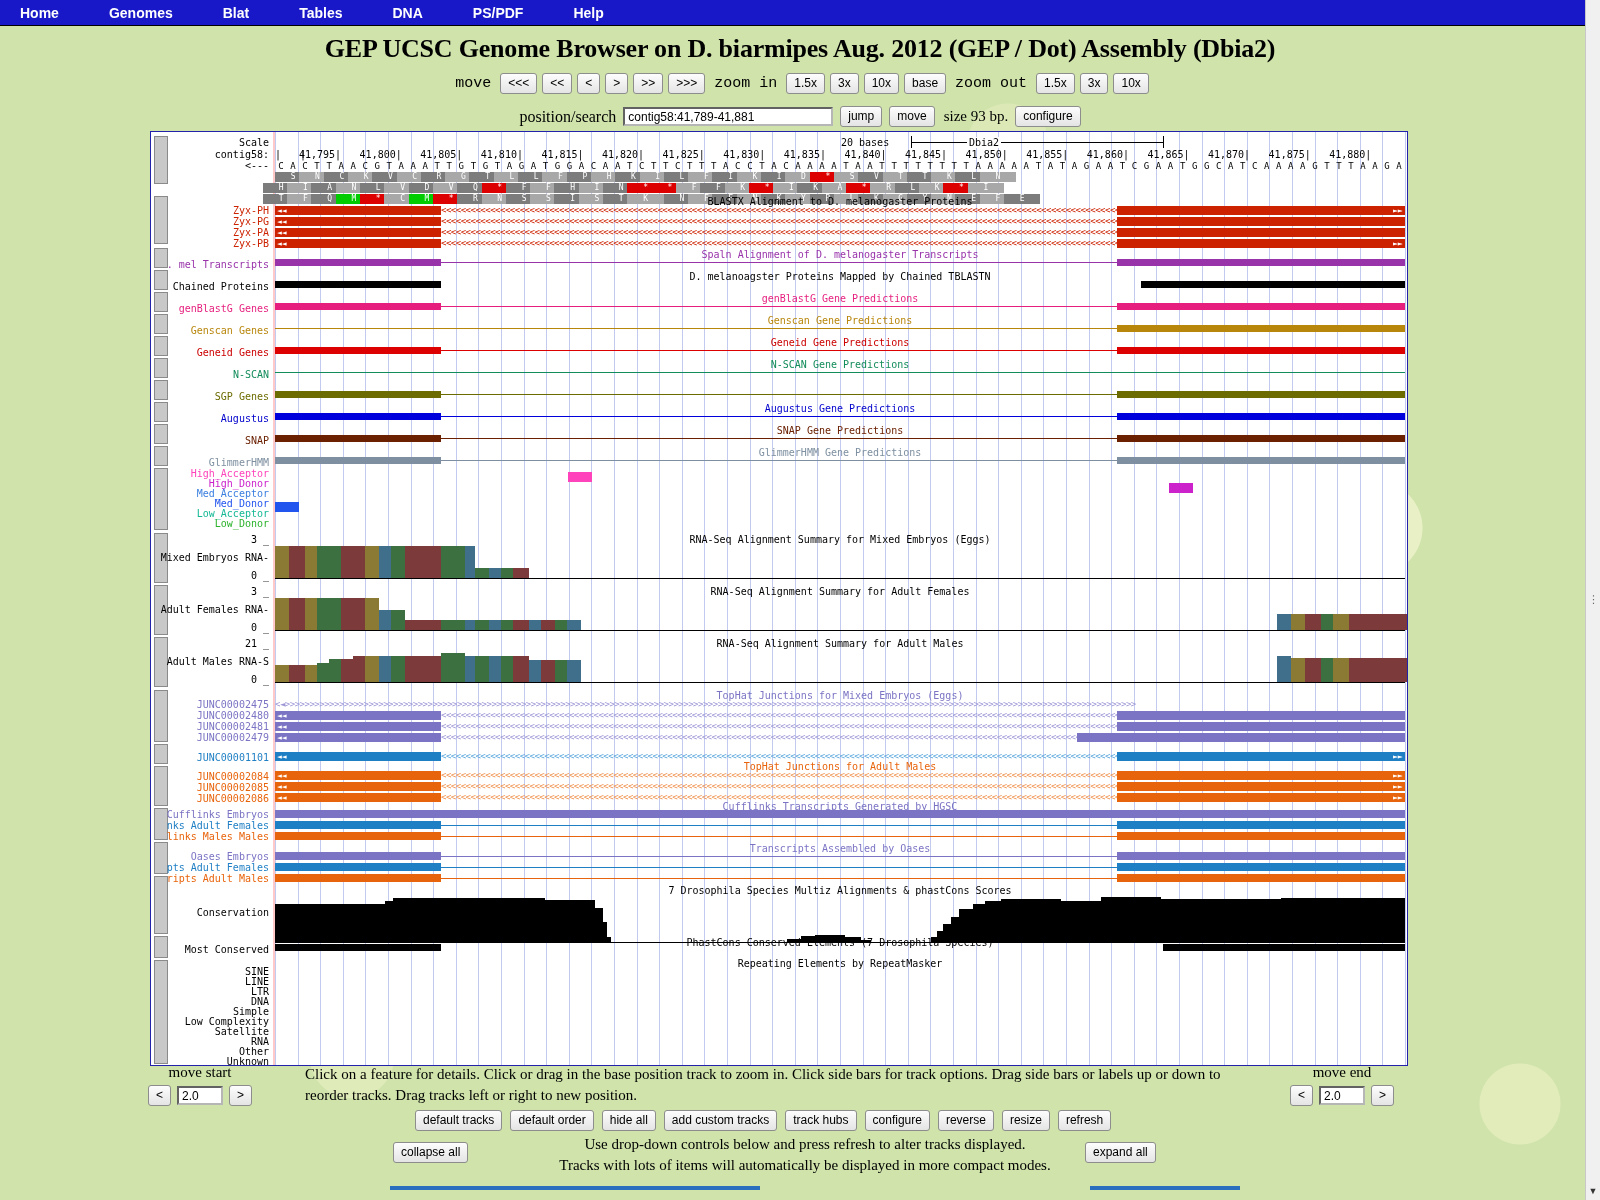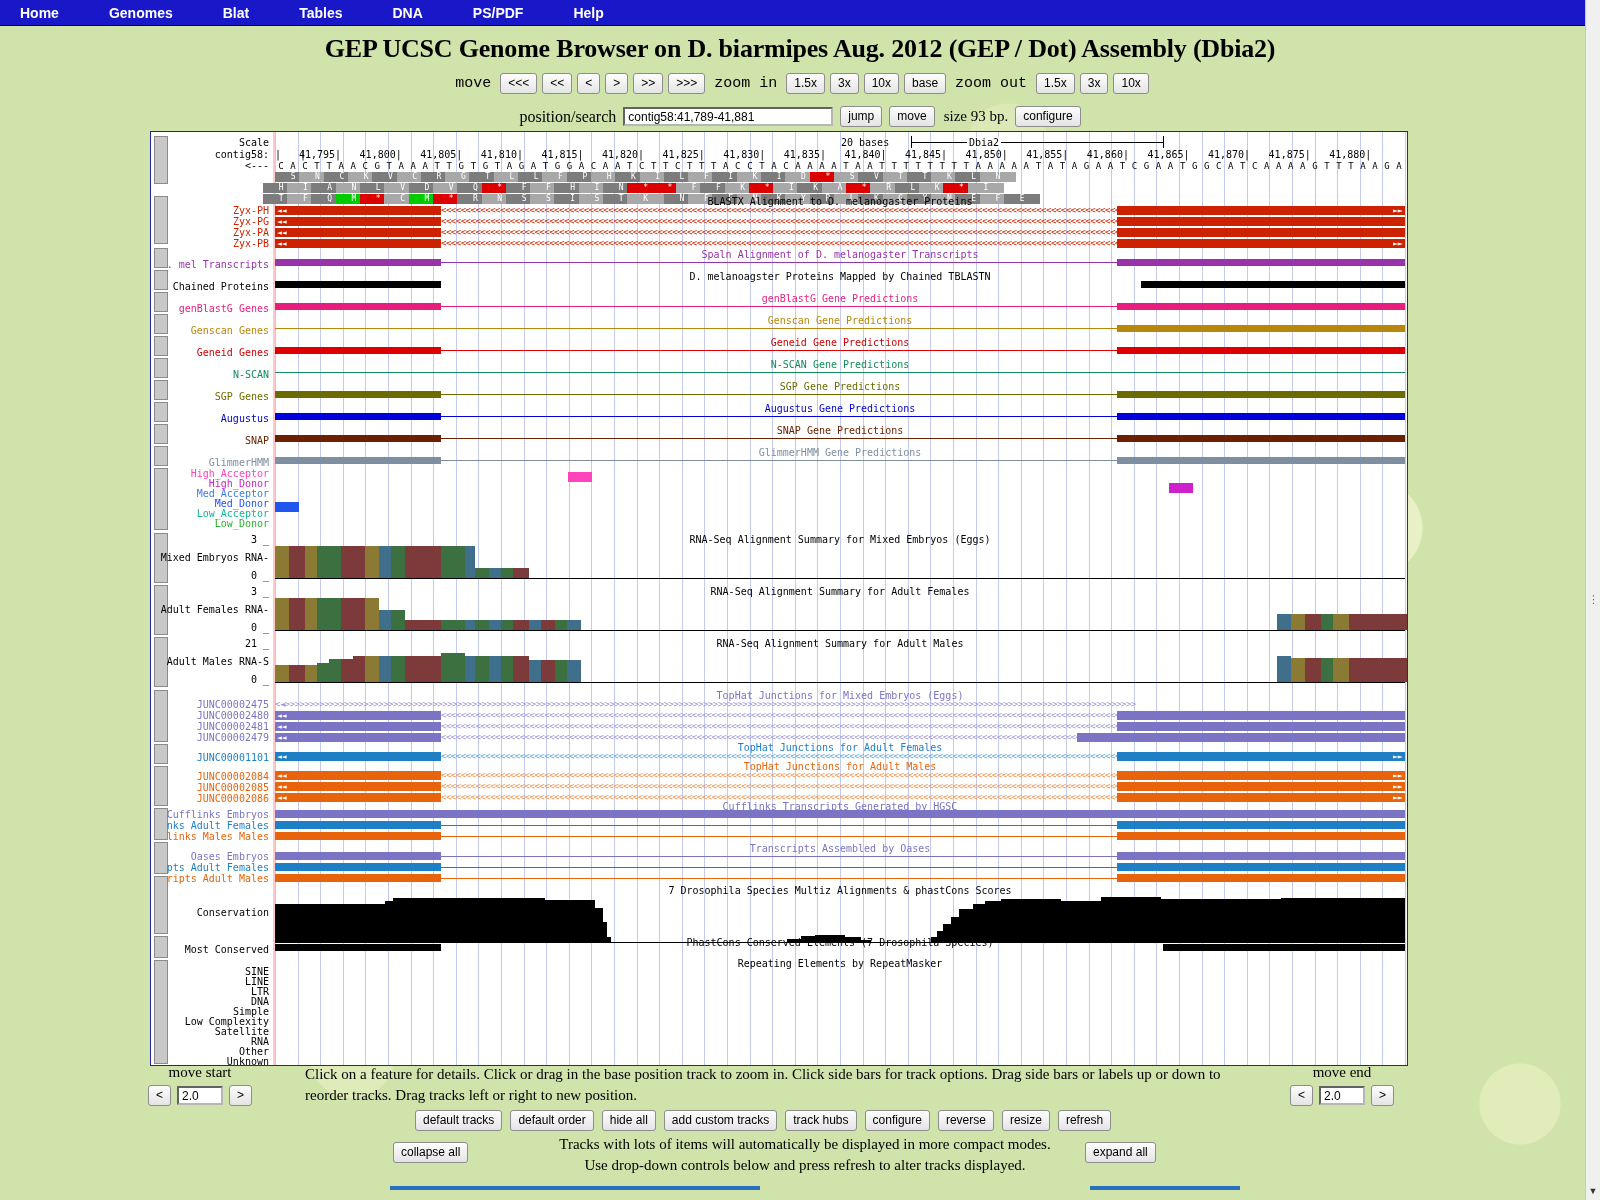--- a/index.html
+++ b/index.html
@@ -484,21 +484,20 @@
   <div class="ctitle" style="top:205px;color:#cc0000">Geneid Gene Predictions</div>
   <div class="tlabel" style="top:216px;color:#cc0000">Geneid Genes</div>
   <div class="bar" style="left:124px;top:215px;width:166px;height:7px;background:#dd0000"></div>
   <div class="thinline" style="left:290px;top:218px;width:676px;background:#dd0000"></div>
   <div class="bar" style="left:966px;top:215px;width:288px;height:7px;background:#dd0000"></div>
 
   <div class="ctitle" style="top:227px;color:#128c5a">N-SCAN Gene Predictions</div>
   <div class="tlabel" style="top:238px;color:#128c5a">N-SCAN</div>
   <div class="thinline" style="left:124px;top:240px;width:1130px;background:#128c5a"></div>
 
-  <div class="ctitle" style="top:249px;color:#6b6b00">SGP Gene Predictions</div>
   <div class="tlabel" style="top:260px;color:#6b6b00">SGP Genes</div>
   <div class="bar" style="left:124px;top:259px;width:166px;height:7px;background:#6b6b00"></div>
   <div class="thinline" style="left:290px;top:262px;width:676px;background:#6b6b00"></div>
   <div class="bar" style="left:966px;top:259px;width:288px;height:7px;background:#6b6b00"></div>
 
   <div class="ctitle" style="top:271px;color:#0000cc">Augustus Gene Predictions</div>
   <div class="tlabel" style="top:282px;color:#0000cc">Augustus</div>
   <div class="bar" style="left:124px;top:281px;width:166px;height:7px;background:#0000dd"></div>
   <div class="thinline" style="left:290px;top:284px;width:676px;background:#0000dd"></div>
   <div class="bar" style="left:966px;top:281px;width:288px;height:7px;background:#0000dd"></div>
@@ -629,21 +628,20 @@
   <div class="endcap" style="left:126px;top:579px">◄◄</div>
   <div class="bar" style="left:124px;top:590px;width:166px;height:9px;background:#7b74c4"></div>
   <div class="arrowline" style="left:290px;top:590px;width:676px;color:#9d97d6">&lt;&lt;&lt;&lt;&lt;&lt;&lt;&lt;&lt;&lt;&lt;&lt;&lt;&lt;&lt;&lt;&lt;&lt;&lt;&lt;&lt;&lt;&lt;&lt;&lt;&lt;&lt;&lt;&lt;&lt;&lt;&lt;&lt;&lt;&lt;&lt;&lt;&lt;&lt;&lt;&lt;&lt;&lt;&lt;&lt;&lt;&lt;&lt;&lt;&lt;&lt;&lt;&lt;&lt;&lt;&lt;&lt;&lt;&lt;&lt;&lt;&lt;&lt;&lt;&lt;&lt;&lt;&lt;&lt;&lt;&lt;&lt;&lt;&lt;&lt;&lt;&lt;&lt;&lt;&lt;&lt;&lt;&lt;&lt;&lt;&lt;&lt;&lt;&lt;&lt;&lt;&lt;&lt;&lt;&lt;&lt;&lt;&lt;&lt;&lt;&lt;&lt;&lt;&lt;&lt;&lt;&lt;&lt;&lt;&lt;&lt;&lt;&lt;&lt;&lt;&lt;&lt;&lt;&lt;&lt;&lt;&lt;&lt;&lt;&lt;&lt;&lt;&lt;&lt;&lt;&lt;&lt;&lt;&lt;&lt;&lt;&lt;&lt;&lt;</div>
   <div class="bar" style="left:966px;top:590px;width:288px;height:9px;background:#7b74c4"></div>
   <div class="endcap" style="left:126px;top:590px">◄◄</div>
   <div class="bar" style="left:124px;top:601px;width:166px;height:9px;background:#7b74c4"></div>
   <div class="arrowline" style="left:290px;top:601px;width:636px;color:#9d97d6">&lt;&lt;&lt;&lt;&lt;&lt;&lt;&lt;&lt;&lt;&lt;&lt;&lt;&lt;&lt;&lt;&lt;&lt;&lt;&lt;&lt;&lt;&lt;&lt;&lt;&lt;&lt;&lt;&lt;&lt;&lt;&lt;&lt;&lt;&lt;&lt;&lt;&lt;&lt;&lt;&lt;&lt;&lt;&lt;&lt;&lt;&lt;&lt;&lt;&lt;&lt;&lt;&lt;&lt;&lt;&lt;&lt;&lt;&lt;&lt;&lt;&lt;&lt;&lt;&lt;&lt;&lt;&lt;&lt;&lt;&lt;&lt;&lt;&lt;&lt;&lt;&lt;&lt;&lt;&lt;&lt;&lt;&lt;&lt;&lt;&lt;&lt;&lt;&lt;&lt;&lt;&lt;&lt;&lt;&lt;&lt;&lt;&lt;&lt;&lt;&lt;&lt;&lt;&lt;&lt;&lt;&lt;&lt;&lt;&lt;&lt;&lt;&lt;&lt;&lt;&lt;&lt;&lt;&lt;&lt;&lt;&lt;&lt;&lt;&lt;&lt;&lt;&lt;&lt;&lt;&lt;&lt;&lt;</div>
   <div class="bar" style="left:926px;top:601px;width:328px;height:9px;background:#7b74c4"></div>
   <div class="endcap" style="left:126px;top:601px">◄◄</div>
 
-  <div class="ctitle" style="top:610px;color:#1f7fc4">TopHat Junctions for Adult Females</div>
   <div class="tlabel" style="top:621px;color:#1f7fc4">JUNC00001101</div>
   <div class="bar" style="left:124px;top:620px;width:166px;height:9px;background:#1f7fc4"></div>
   <div class="arrowline" style="left:290px;top:620px;width:676px;color:#5ba7dd">&lt;&lt;&lt;&lt;&lt;&lt;&lt;&lt;&lt;&lt;&lt;&lt;&lt;&lt;&lt;&lt;&lt;&lt;&lt;&lt;&lt;&lt;&lt;&lt;&lt;&lt;&lt;&lt;&lt;&lt;&lt;&lt;&lt;&lt;&lt;&lt;&lt;&lt;&lt;&lt;&lt;&lt;&lt;&lt;&lt;&lt;&lt;&lt;&lt;&lt;&lt;&lt;&lt;&lt;&lt;&lt;&lt;&lt;&lt;&lt;&lt;&lt;&lt;&lt;&lt;&lt;&lt;&lt;&lt;&lt;&lt;&lt;&lt;&lt;&lt;&lt;&lt;&lt;&lt;&lt;&lt;&lt;&lt;&lt;&lt;&lt;&lt;&lt;&lt;&lt;&lt;&lt;&lt;&lt;&lt;&lt;&lt;&lt;&lt;&lt;&lt;&lt;&lt;&lt;&lt;&lt;&lt;&lt;&lt;&lt;&lt;&lt;&lt;&lt;&lt;&lt;&lt;&lt;&lt;&lt;&lt;&lt;&lt;&lt;&lt;&lt;&lt;&lt;&lt;&lt;&lt;&lt;&lt;&lt;&lt;&lt;&lt;&lt;&lt;</div>
   <div class="bar" style="left:966px;top:620px;width:288px;height:9px;background:#1f7fc4"></div>
   <div class="endcap" style="left:126px;top:620px">◄◄</div>
   <div class="endcap" style="left:1242px;top:620px">►►</div>
 
   <div class="ctitle" style="top:629px;color:#e8640c">TopHat Junctions for Adult Males</div>
   <div class="tlabel" style="top:640px;color:#e8640c">JUNC00002084</div>
   <div class="tlabel" style="top:651px;color:#e8640c">JUNC00002085</div>
@@ -772,22 +770,22 @@
   <button class="ubtn">configure</button>
   <button class="ubtn">reverse</button>
   <button class="ubtn">resize</button>
   <button class="ubtn">refresh</button>
 </div>
 
 <button class="ubtn" id="collapse-all">collapse all</button>
 <button class="ubtn" id="expand-all">expand all</button>
 
 <div class="altext">
+  <div>Use drop-down controls below and press refresh to alter tracks displayed.</div>
   <div>Tracks with lots of items will automatically be displayed in more compact modes.</div>
-  <div>Use drop-down controls below and press refresh to alter tracks displayed.</div>
 </div>
 
 <div id="bottom-bluebar"></div>
 <div id="bottom-bluebar2"></div>
 
 <div id="scrollbar-right">
   <div id="scroll-arrow-dn">▼</div>
 </div>
 <div id="right-scroll-grip">⋮⋮</div>
 

